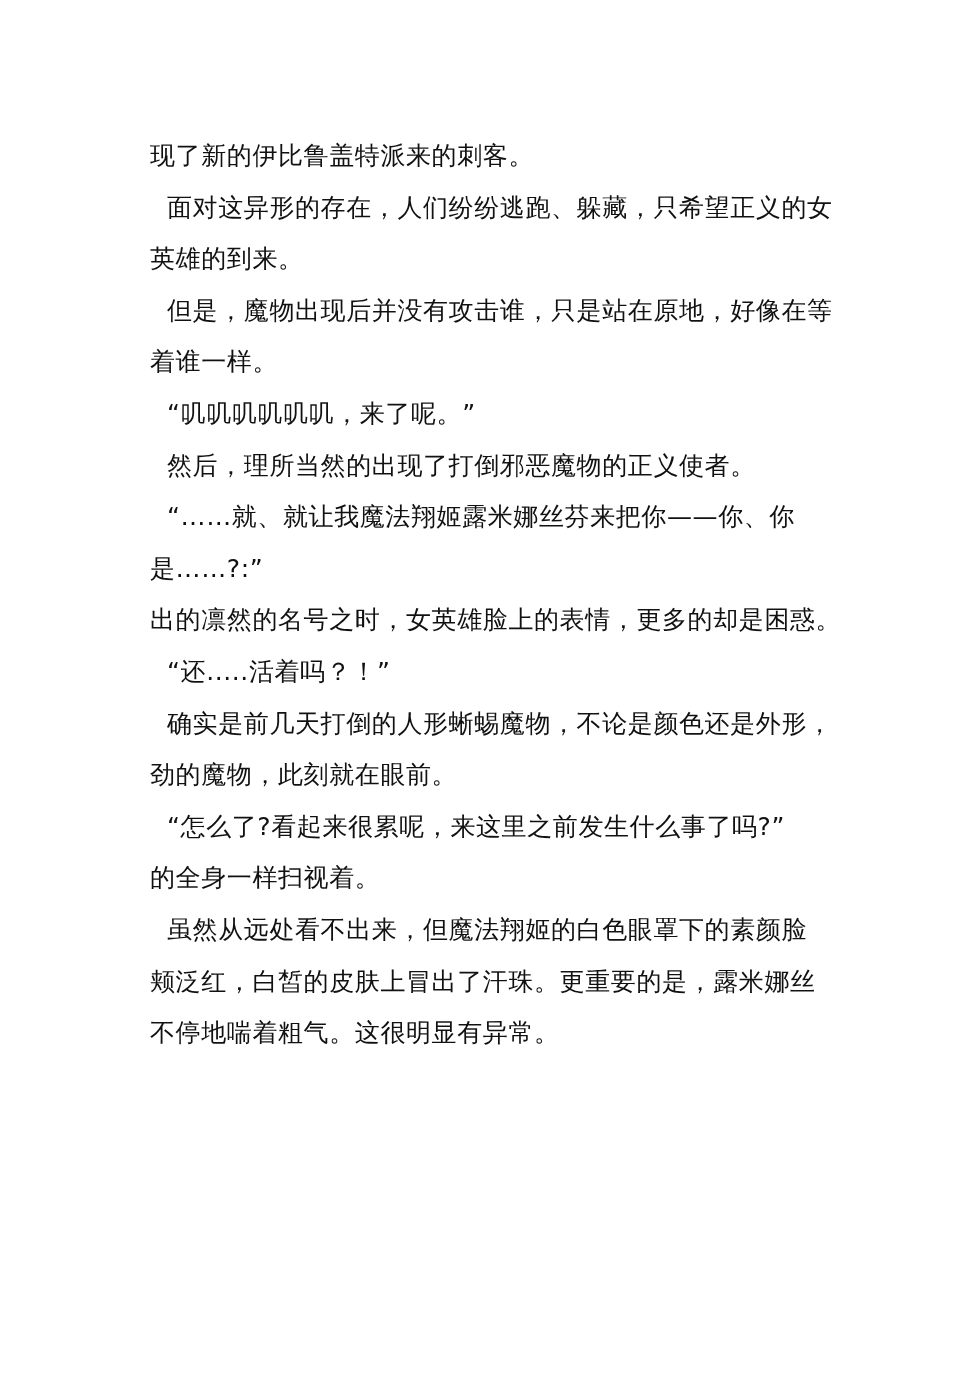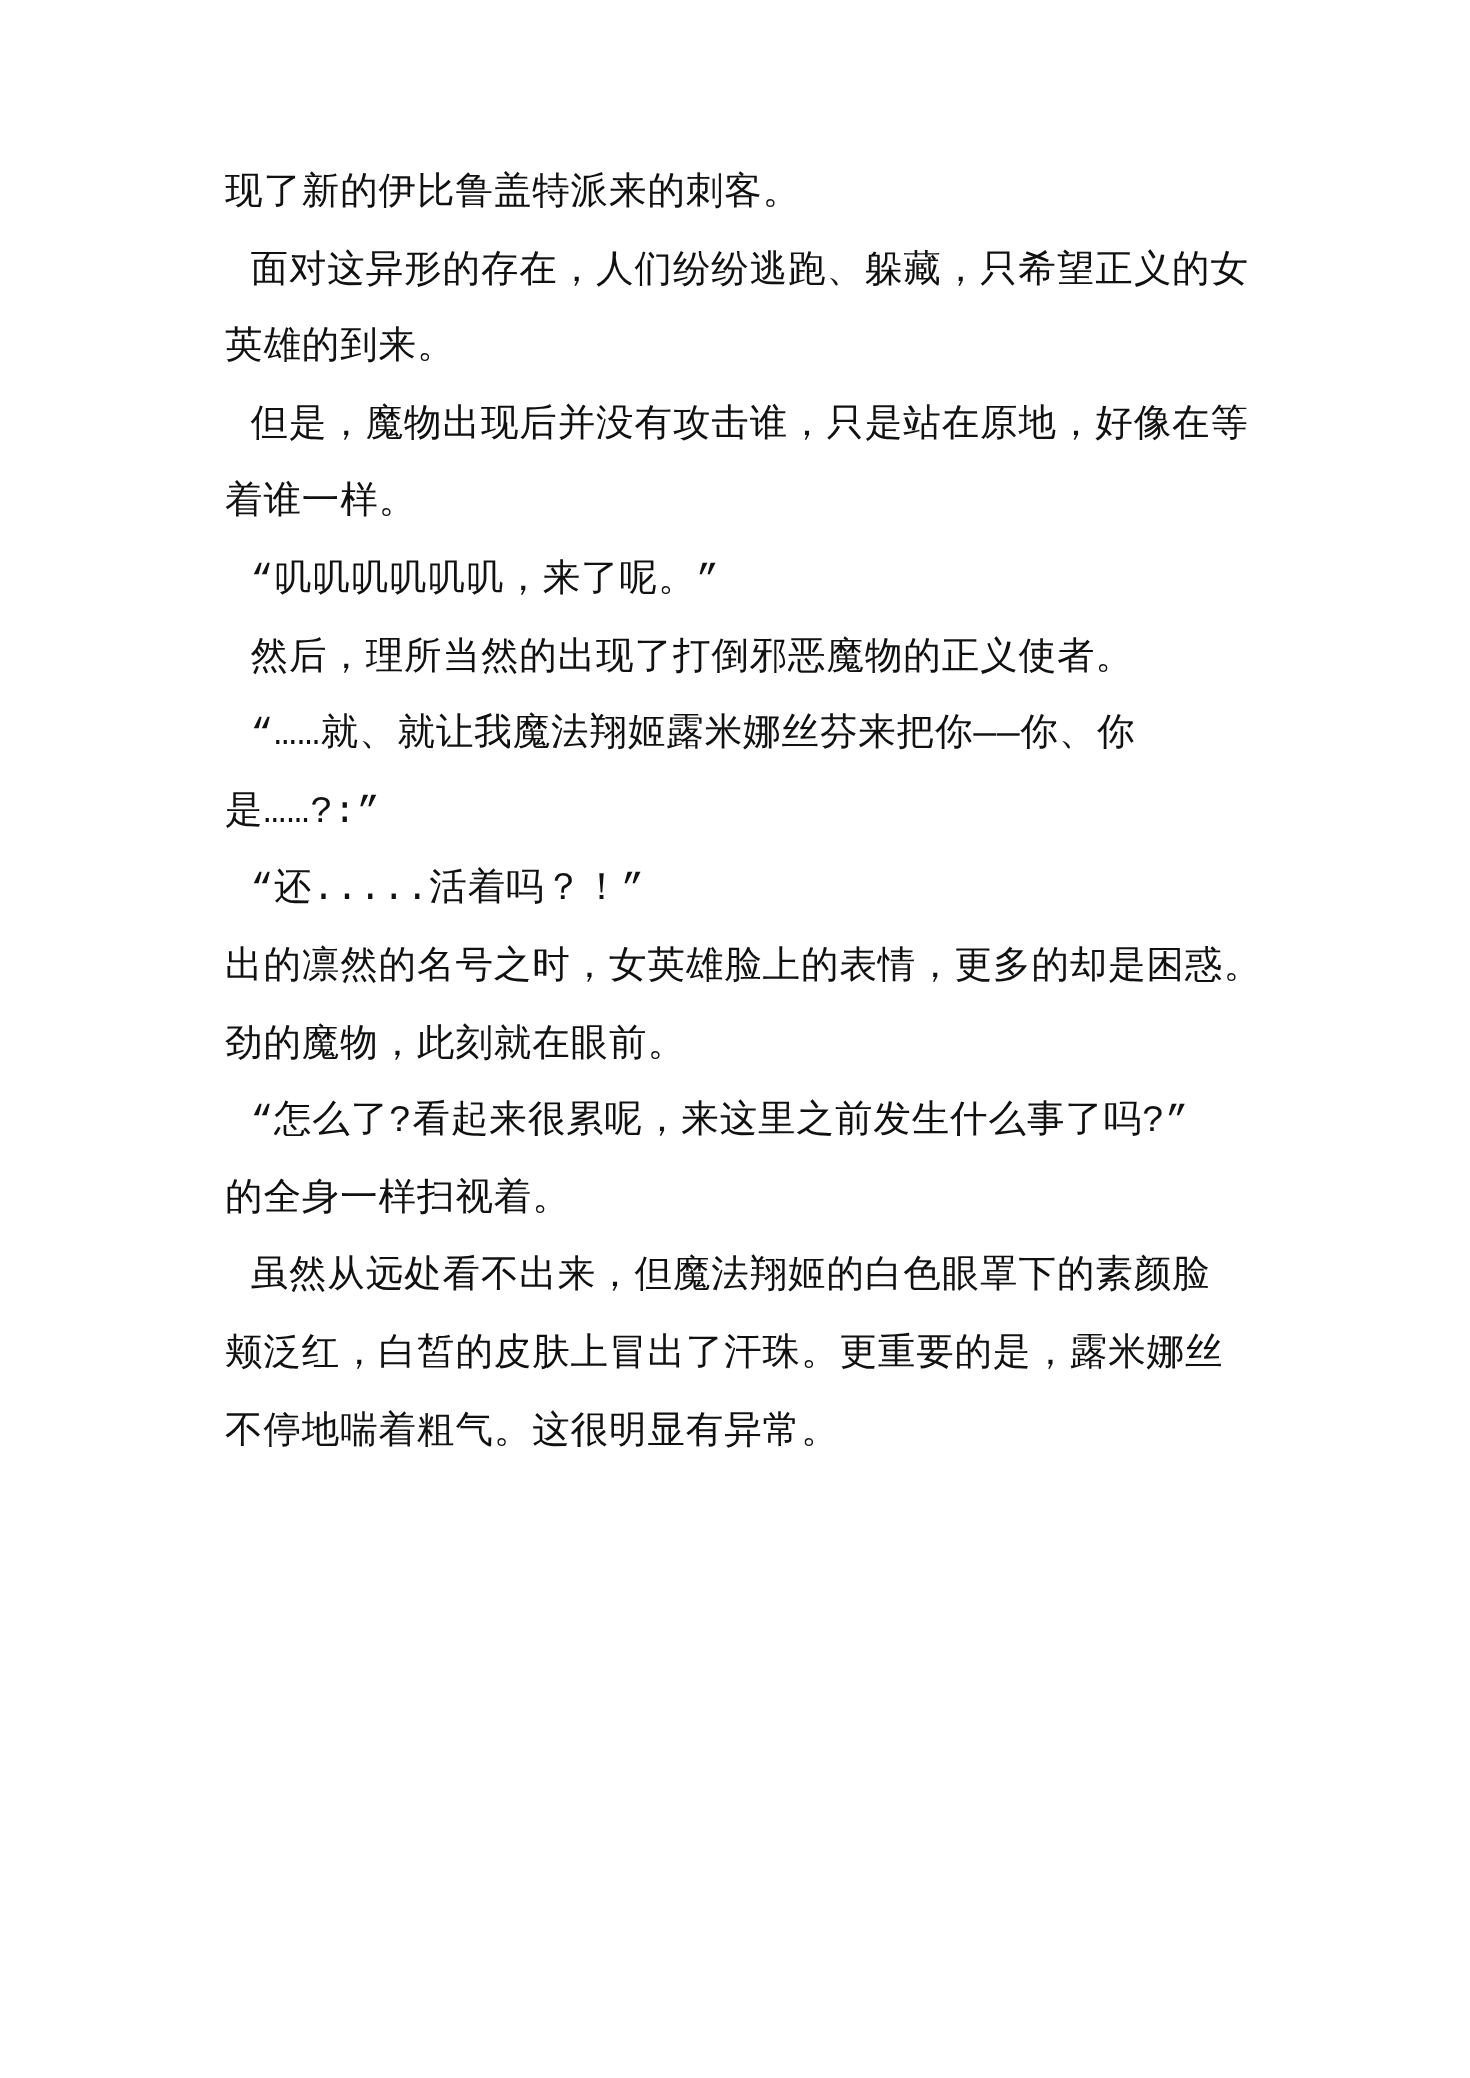--- a/index.html
+++ b/index.html
@@ -11,23 +11,22 @@
       width: 980px;
       height: 1385px;
       position: relative;
       overflow: hidden;
       font-family: "DejaVu Sans", "Liberation Sans", sans-serif;
       color: #111111;
     }
     .page {
       position: absolute;
       left: 150px;
-      top: 108px;
+      top: 135px;
       width: 690px;
-      font-family: Liberation Mono, monospace;
     }
     .line {
       position: relative;
       height: 51.6px;
       line-height: 42px;
       font-size: 25px;
       white-space: nowrap;
       letter-spacing: 0.6px;
     }
     .line.indent {
@@ -40,21 +39,22 @@
 <div class="page">
   <div class="line">现了新的伊比鲁盖特派来的刺客。</div>
   <div class="line indent">面对这异形的存在，人们纷纷逃跑、躲藏，只希望正义的女</div>
   <div class="line">英雄的到来。</div>
   <div class="line indent">但是，魔物出现后并没有攻击谁，只是站在原地，好像在等</div>
   <div class="line">着谁一样。</div>
   <div class="line indent">“叽叽叽叽叽叽，来了呢。”</div>
   <div class="line indent">然后，理所当然的出现了打倒邪恶魔物的正义使者。</div>
   <div class="line indent">“……就、就让我魔法翔姬露米娜丝芬来把你——你、你</div>
   <div class="line">是……?:”</div>
+  <div class="line">出的凛然的名号之时，女英雄脸上的表情，更多的却是困惑。</div>
   <div class="line indent">“还.....活着吗？！”</div>
-  <div class="line">出的凛然的名号之时，女英雄脸上的表情，更多的却是困惑。</div>
+  <div class="line indent">确实是前几天打倒的人形蜥蜴魔物，不论是颜色还是外形，</div>
   <div class="line">劲的魔物，此刻就在眼前。</div>
   <div class="line indent">“怎么了?看起来很累呢，来这里之前发生什么事了吗?”</div>
   <div class="line">的全身一样扫视着。</div>
   <div class="line indent">虽然从远处看不出来，但魔法翔姬的白色眼罩下的素颜脸</div>
   <div class="line">颊泛红，白皙的皮肤上冒出了汗珠。更重要的是，露米娜丝</div>
   <div class="line">不停地喘着粗气。这很明显有异常。</div>
 </div>
 
 </body></html>

